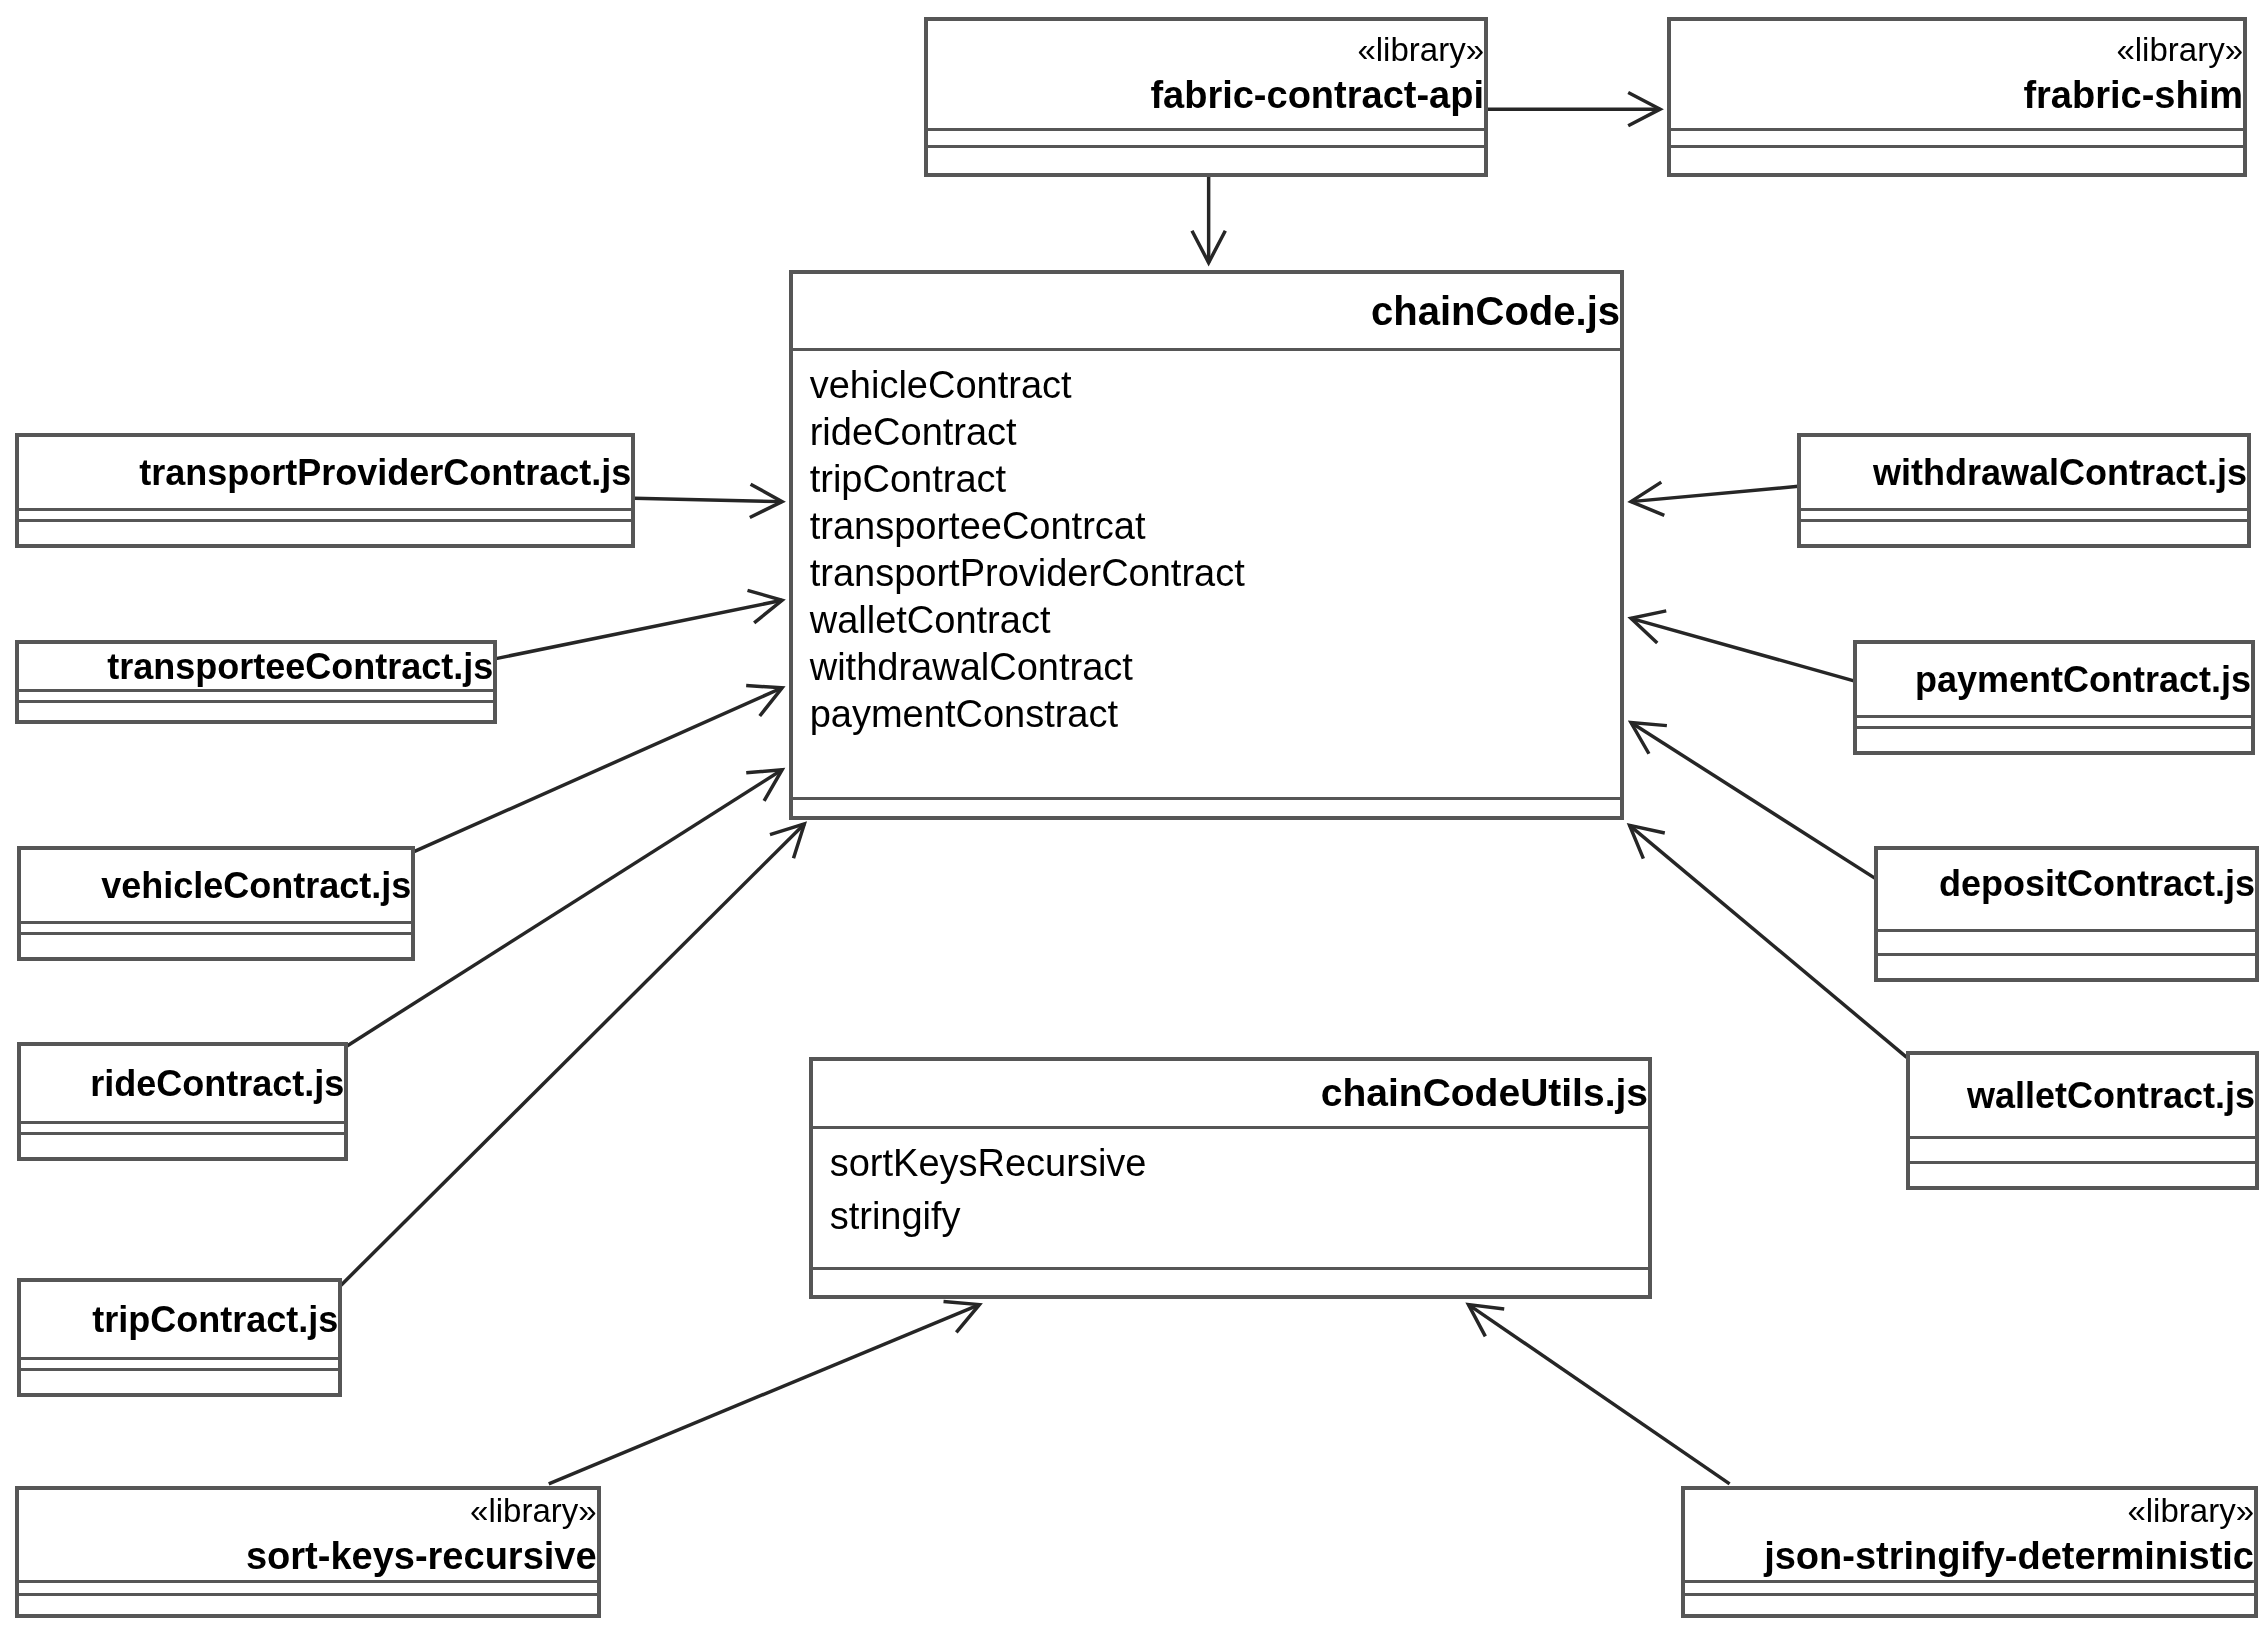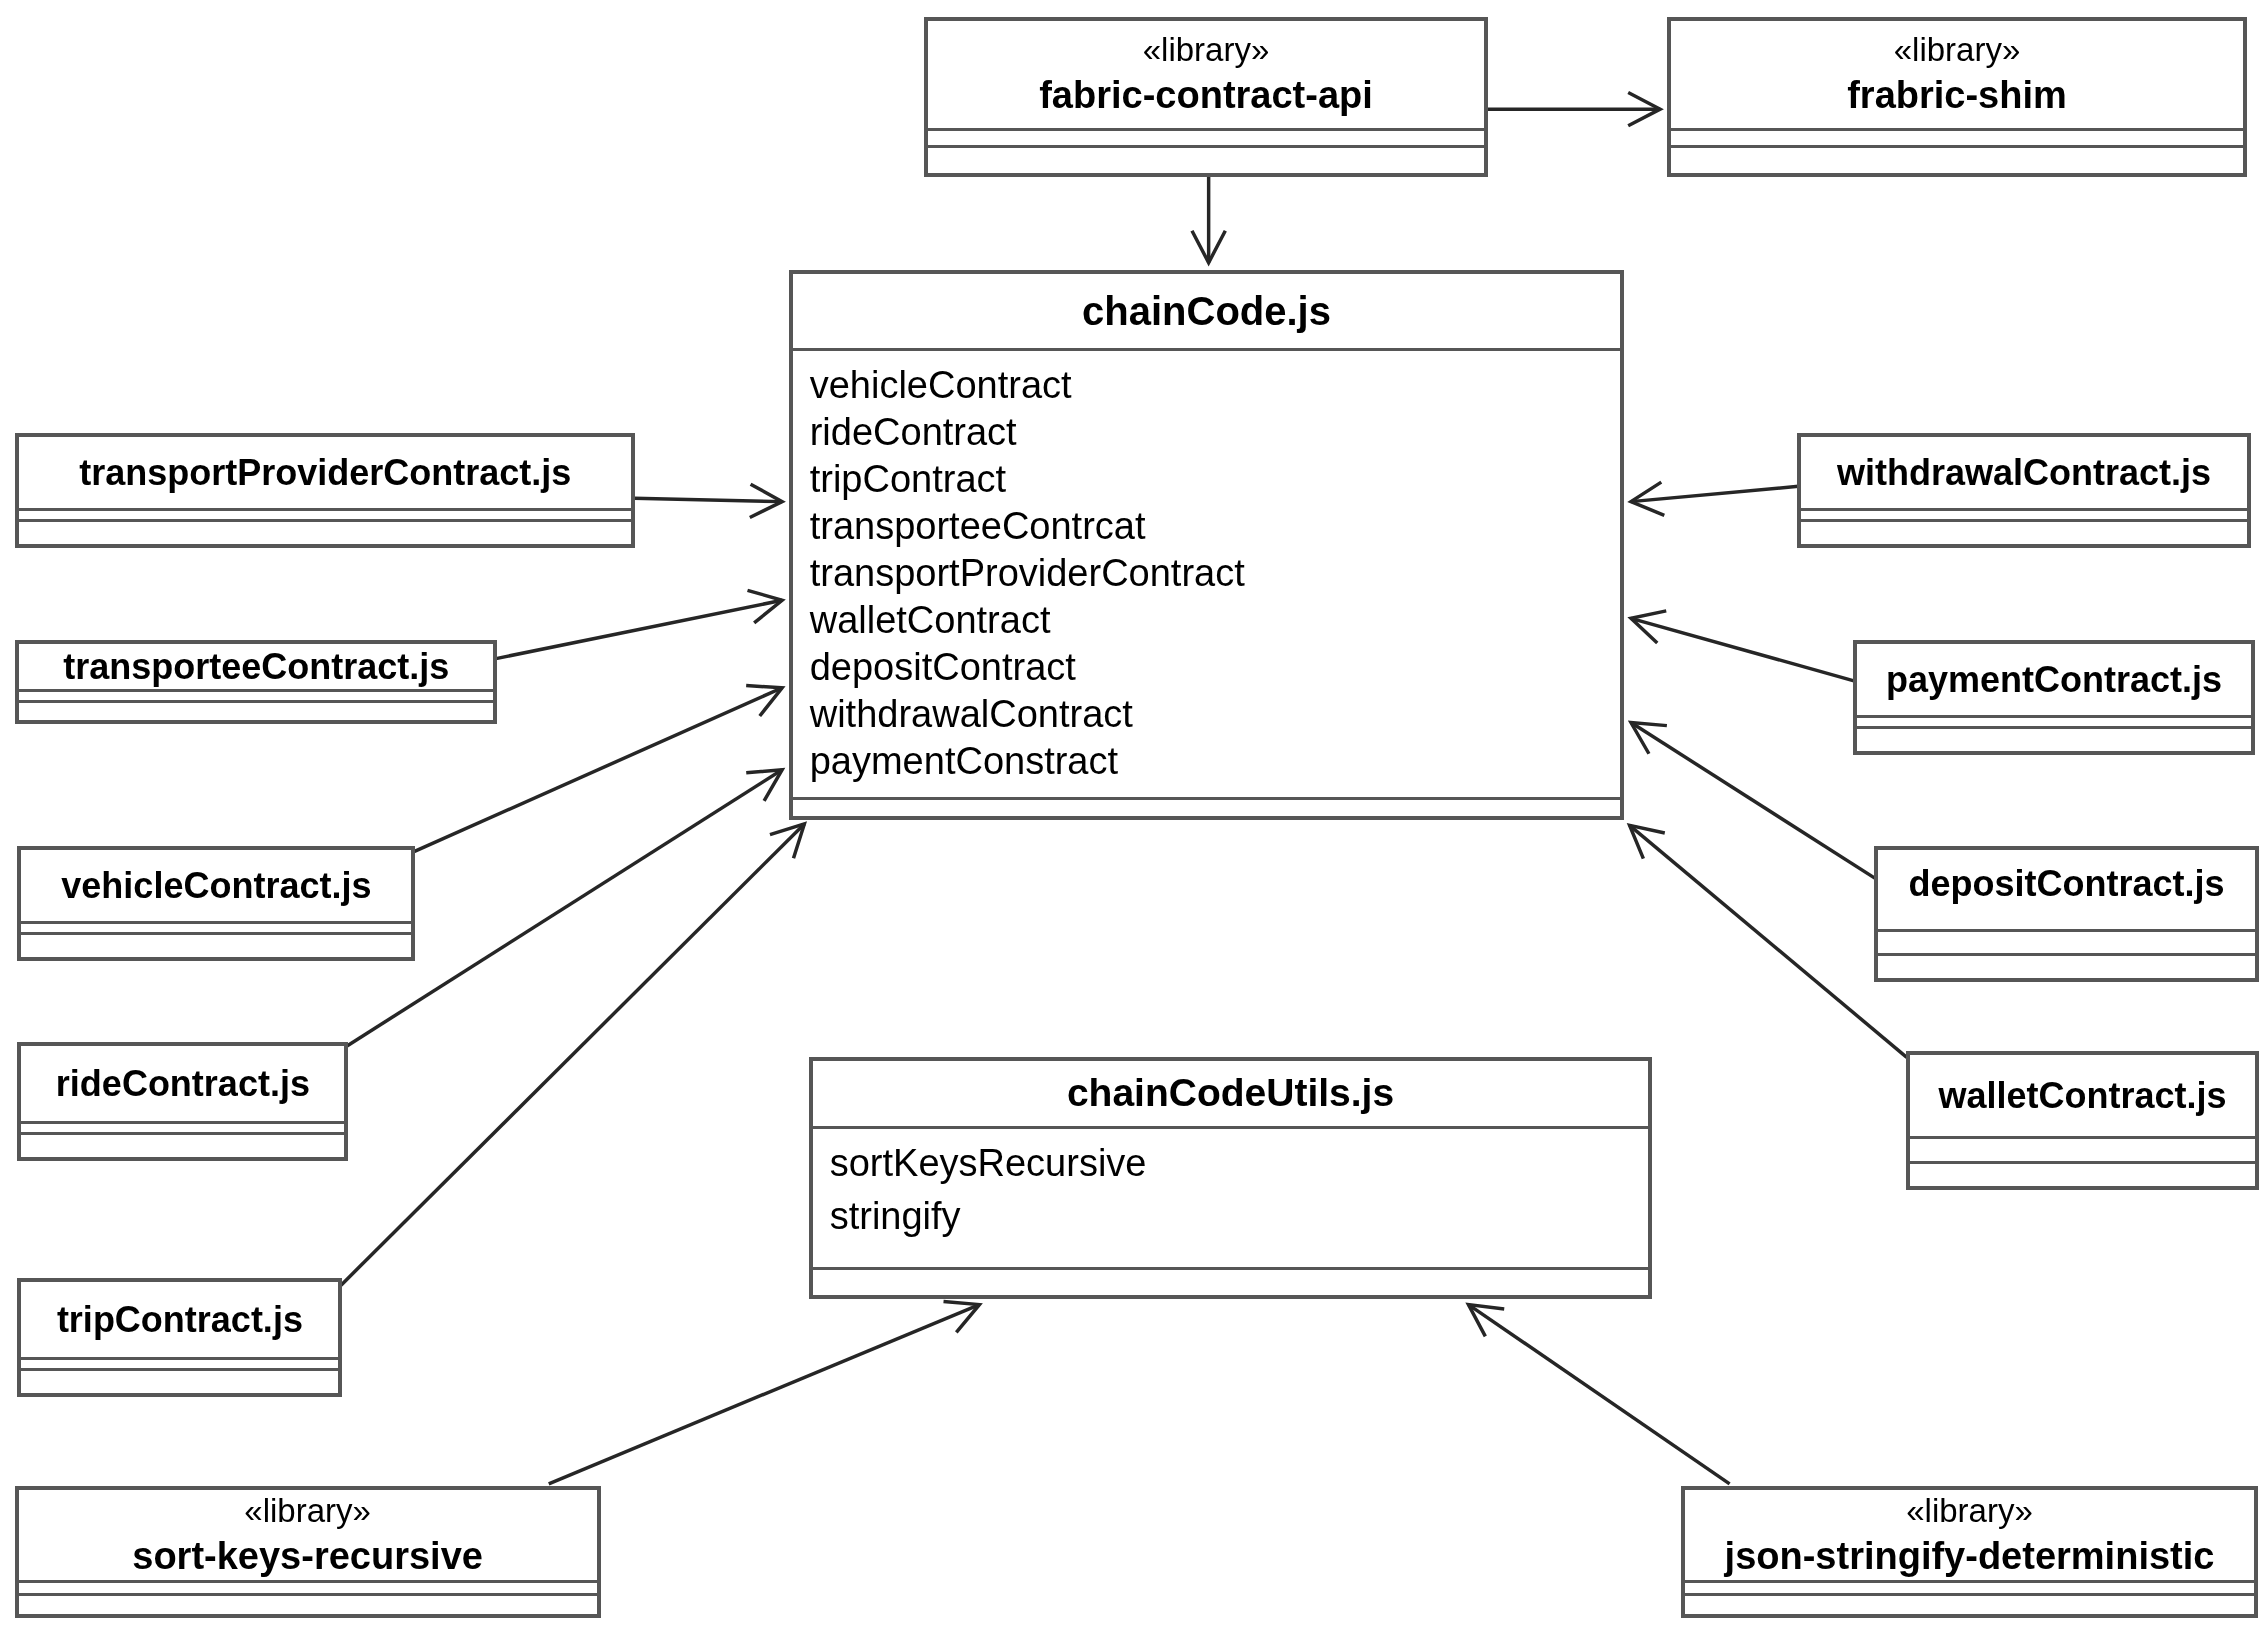--- a/index.html
+++ b/index.html
@@ -3,21 +3,21 @@
 <meta charset="utf-8">
 <style>
   html,body{margin:0;padding:0;background:#ffffff;}
   body{font-family:"Liberation Sans",sans-serif;}
   .canvas{position:relative;width:2261px;height:1627px;background:#ffffff;overflow:hidden;}
   .edges{position:absolute;left:0;top:0;width:2261px;height:1627px;}
   .node{position:absolute;background:#ffffff;border:4.2px solid #565656;box-sizing:border-box;
         display:flex;flex-direction:column;}
   .cmp{box-sizing:border-box;}
   .cmp + .cmp{border-top:3.5px solid #565656;}
-  .titlecmp{flex:1 1 auto;display:flex;flex-direction:column;align-items:center;justify-content:center;}
+  .titlecmp{flex:1 1 auto;display:flex;flex-direction:column;align-items:flex-end;justify-content:center;}
   .nm{font-weight:700;font-size:36px;color:#000;white-space:nowrap;line-height:1.25;}
   .nm-lib{font-size:38px;}
   .nm-cc{font-size:40px;}
   .nm-utils{font-size:39px;}
   .stereo{font-size:33px;color:#000;white-space:nowrap;line-height:1.3;}
   .members{flex:1 1 auto;color:#000;font-size:38px;}
   .members-cc{padding:11px 7px 0 16.7px;line-height:47px;}
   .members-utils{padding:8.3px 7px 0 16.7px;line-height:53px;}
   .mline{white-space:nowrap;}
   .h-title-cc{flex:0 0 74px;}
@@ -79,21 +79,20 @@
     <div class="cmp titlecmp h-title-cc">
       <div class="nm nm-cc">chainCode.js</div>
     </div>
     <div class="cmp members members-cc">
       <div class="mline">vehicleContract</div>
       <div class="mline">rideContract</div>
       <div class="mline">tripContract</div>
       <div class="mline">transporteeContrcat</div>
       <div class="mline">transportProviderContract</div>
       <div class="mline">walletContract</div>
-      <div class="mline">depositContract</div>
       <div class="mline">withdrawalContract</div>
       <div class="mline">paymentConstract</div>
     </div>
     <div class="cmp bot28"></div>
   </div>
 
   <div class="node" style="left:15.3px;top:433px;width:620px;height:115px;">
     <div class="cmp titlecmp">
       <div class="nm">transportProviderContract.js</div>
     </div>

